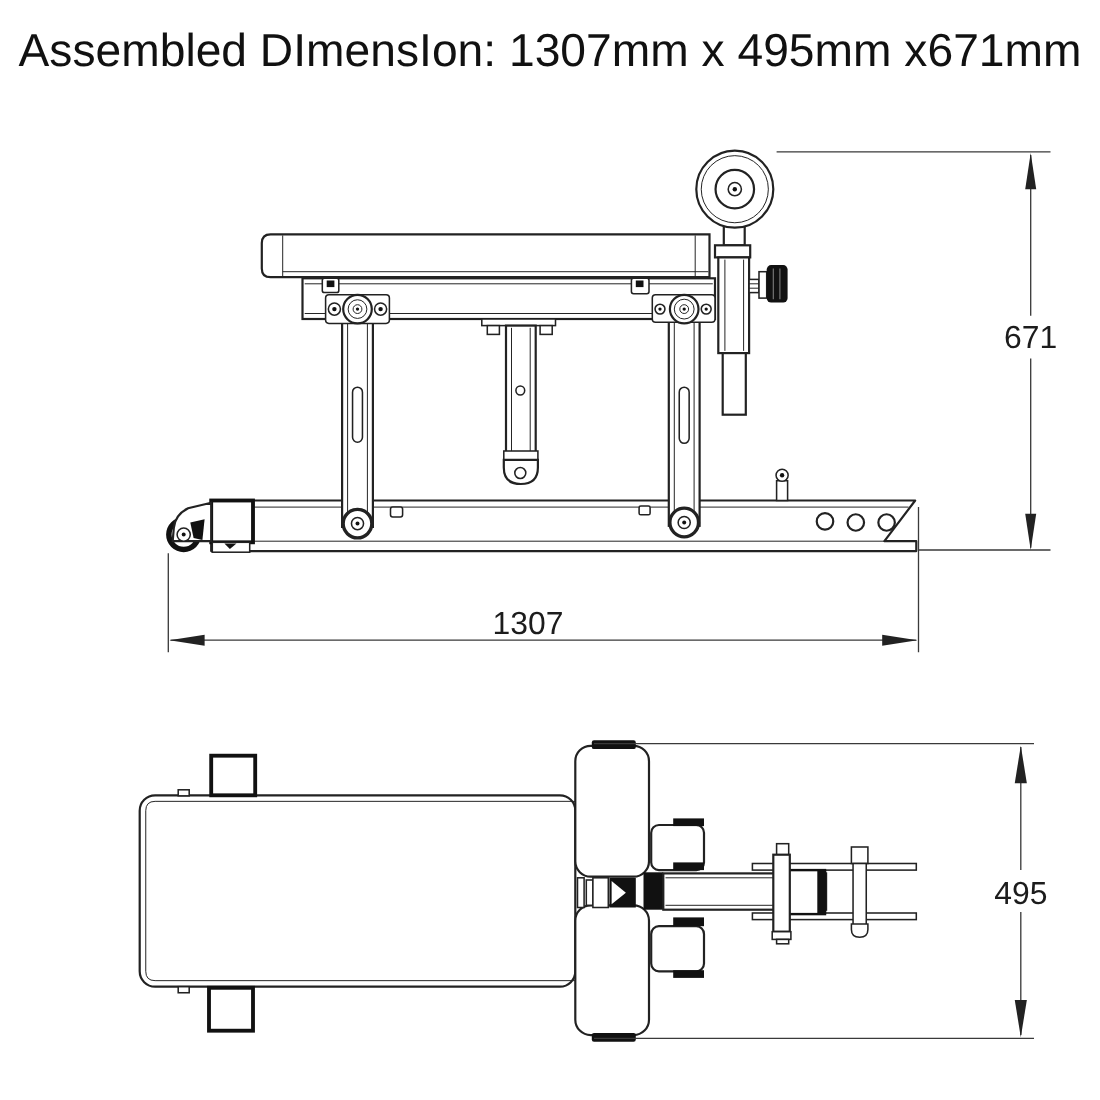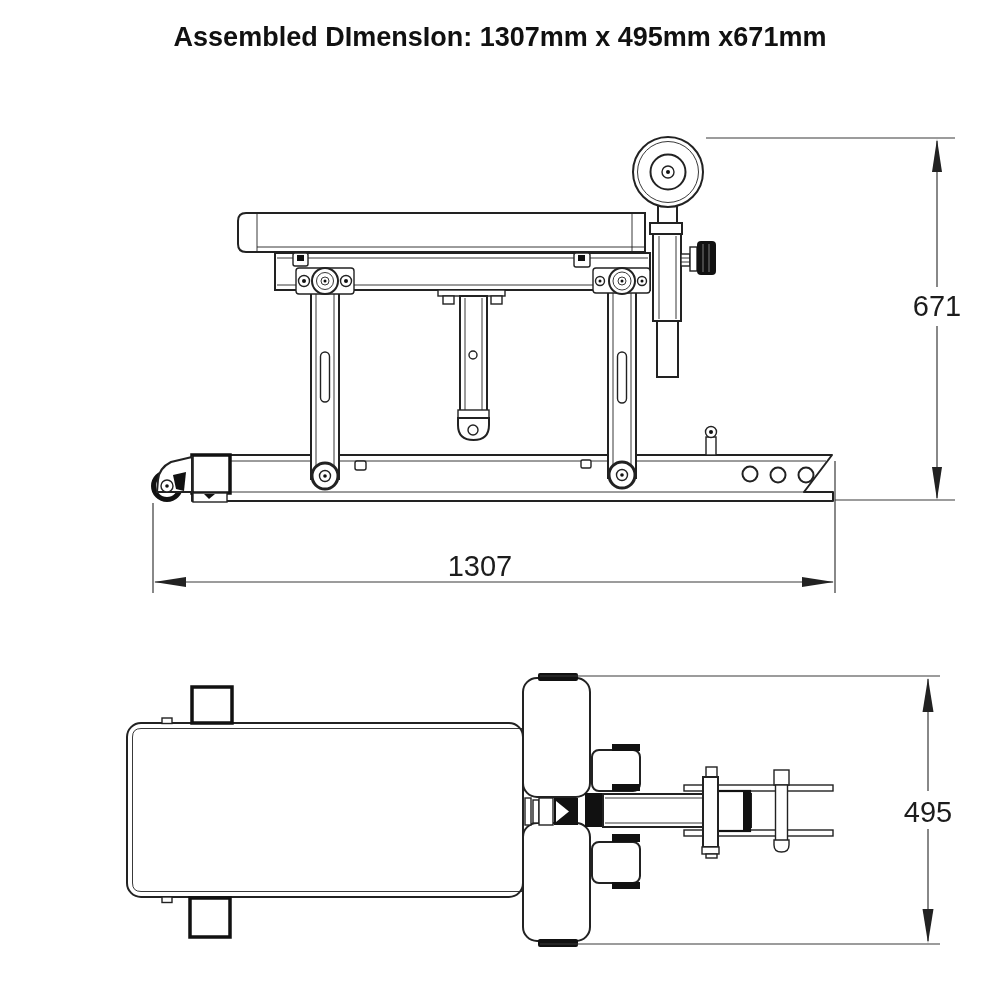--- a/index.html
+++ b/index.html
@@ -1,19 +1,19 @@
 <!DOCTYPE html>
 <html><head>
 <meta charset="utf-8">
 <style>
   html,body{margin:0;padding:0;background:#fff;}
   body{width:1000px;height:1000px;position:relative;overflow:hidden;
        font-family:"Liberation Sans", sans-serif;}
   .title{position:absolute;left:50%;top:22px;transform:translateX(-50%);
-         white-space:nowrap;font-size:27px;font-weight:bold;color:#111;
+         white-space:nowrap;font-size:42px;font-weight:normal;color:#111;
          letter-spacing:0px;}
   svg{position:absolute;left:0;top:0;}
   svg text{font-family:"Liberation Sans", sans-serif;font-size:29px;fill:#1c1c1c;}
   .ol{fill:#fff;stroke:#222;stroke-width:2;}
   .ol-thin{fill:#fff;stroke:#222;stroke-width:1.4;}
   .hair{stroke:#222;stroke-width:0.9;fill:none;}
   .dim{stroke:#3a3a3a;stroke-width:1.2;fill:none;}
   .arrow{fill:#222;stroke:none;}
   .blk{fill:#111;stroke:none;}
 </style>

